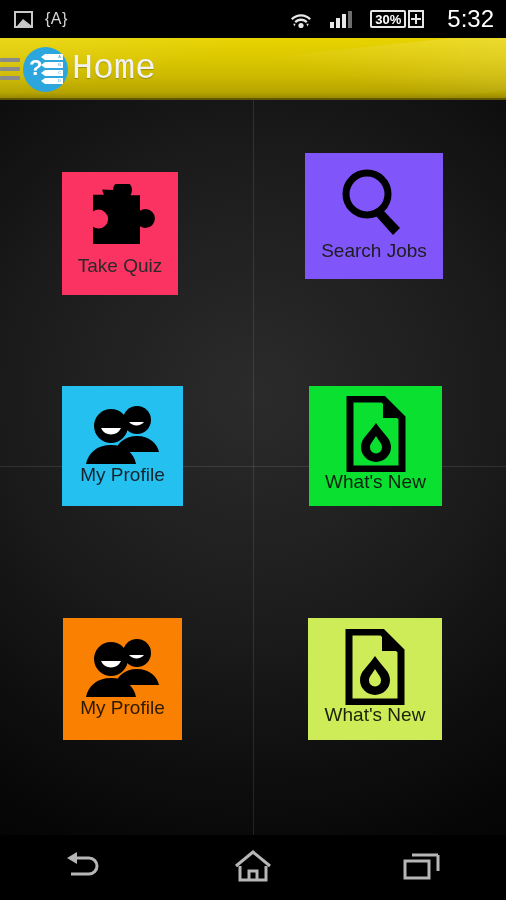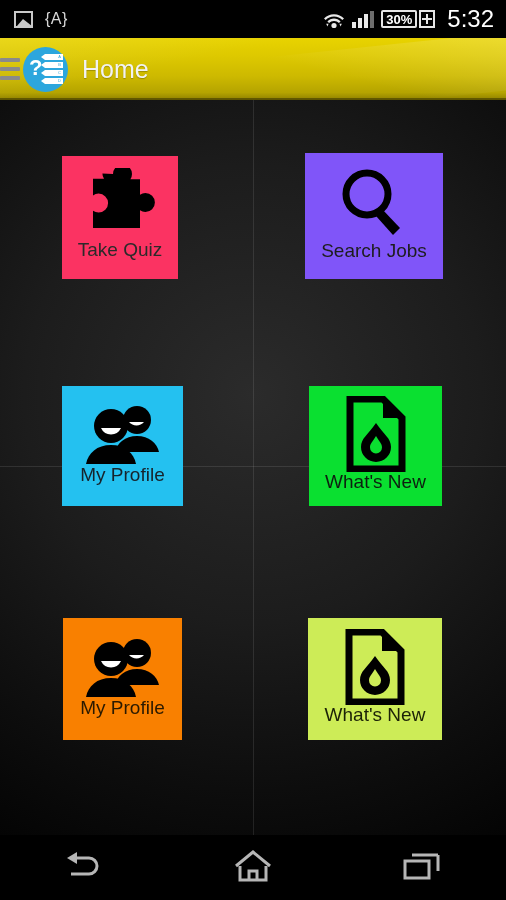--- a/index.html
+++ b/index.html
@@ -29,21 +29,21 @@
   }
   .sb-left {
     display: flex;
     align-items: center;
     gap: 12px;
     flex: 1;
   }
   .sb-right {
     display: flex;
     align-items: center;
-    gap: 7px;
+    gap: 18px;
   }
   .icon-photo {
     width: 19px; height: 17px;
     border: 2px solid #c9c9c9;
     position: relative;
     box-sizing: border-box;
     overflow: hidden;
   }
   .icon-photo::after {
     content: "";
@@ -196,24 +196,25 @@
     content: "";
     position: absolute;
     left: -4px; top: 0;
     width: 0; height: 0;
     border-top: 3px solid transparent;
     border-bottom: 3px solid transparent;
     border-right: 4px solid #fff;
   }
   .ab-title {
     color: #f2f2f2;
-    font-size: 25px;
-    margin-left: 14px;
+    font-size: 35px;
+    margin-left: 4px;
     z-index: 3;
     text-shadow: 0 1px 1px rgba(0,0,0,0.25);
+    font-family: Liberation Mono, monospace;
   }
 
   
   .content {
     position: absolute;
     top: 100px; left: 0;
     width: 506px;
     height: 735px;
     background:
       radial-gradient(circle at 50% 40%, #2b2b2b 0%, #1c1c1c 45%, #0d0d0d 78%, #040404 100%);
@@ -327,21 +328,21 @@
       <span>D</span>
     </span>
   </div>
   <span class="ab-title">Home</span>
 </div>
 
 <div class="content">
   <div class="divider-v"></div>
   <div class="divider-h"></div>
 
-  <div class="cell" id="tile-take-quiz" style="background: rgb(251, 51, 98);">
+  <div class="cell" id="tile-take-quiz" style="background: rgb(251, 51, 98); margin-top: 16px;">
     <span class="ico">
       <svg width="74" height="72" viewBox="0 0 74 72">
         <path fill="#000" d="M30 6 a9.5 9.5 0 0 1 19 0 a9.5 9.5 0 0 1 -1.6 5.2 h9.6 v15.5 a9.5 9.5 0 0 1 5.4 -1.7 a9.5 9.5 0 0 1 0 19 a9.5 9.5 0 0 1 -5.4 -1.7 v17.7 h-47 v-17.2 a9.5 9.5 0 0 0 5.6 1.8 a9.5 9.5 0 0 0 0 -19 a9.5 9.5 0 0 0 -5.6 1.8 v-16.7 h11 a9.5 9.5 0 0 1 -1.6 -5.2 z"></path>
       </svg>
     </span>
     <span class="lbl" style="color: rgb(42, 42, 42);">Take Quiz</span>
   </div>
 
   <div class="cell" id="tile-search-jobs" style="background: rgb(128, 85, 249);">
     <span class="ico">

